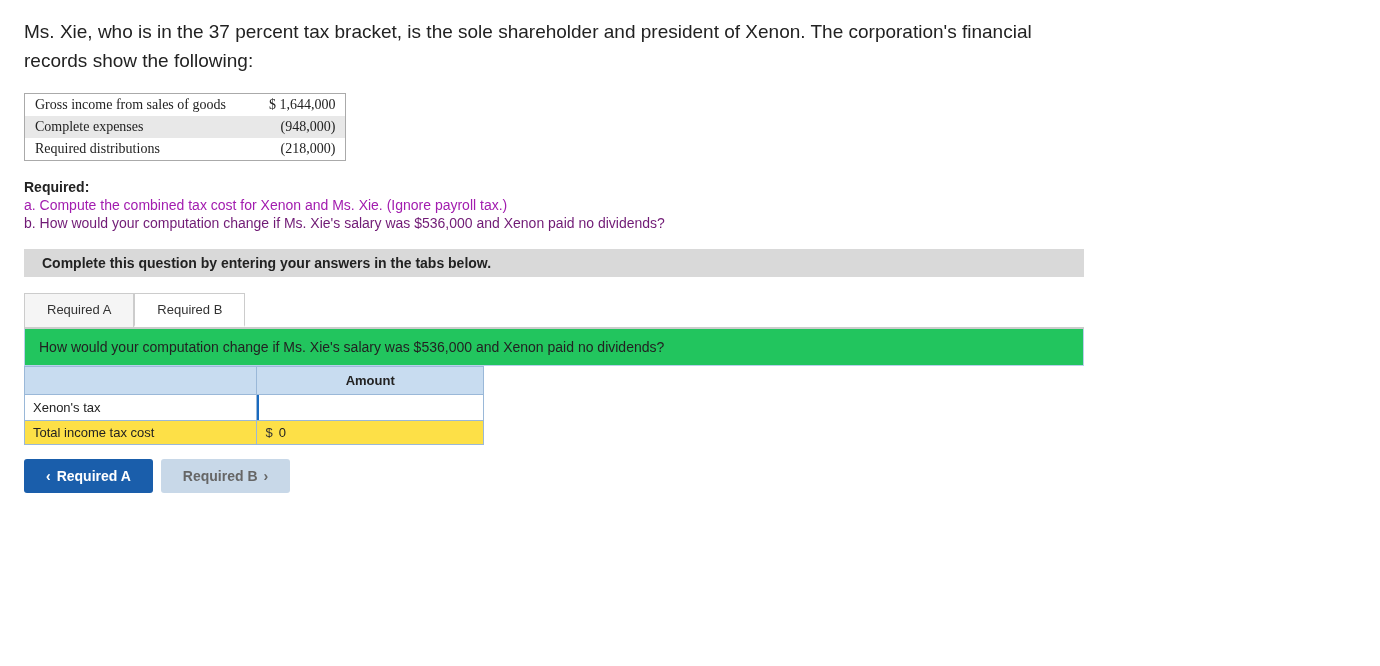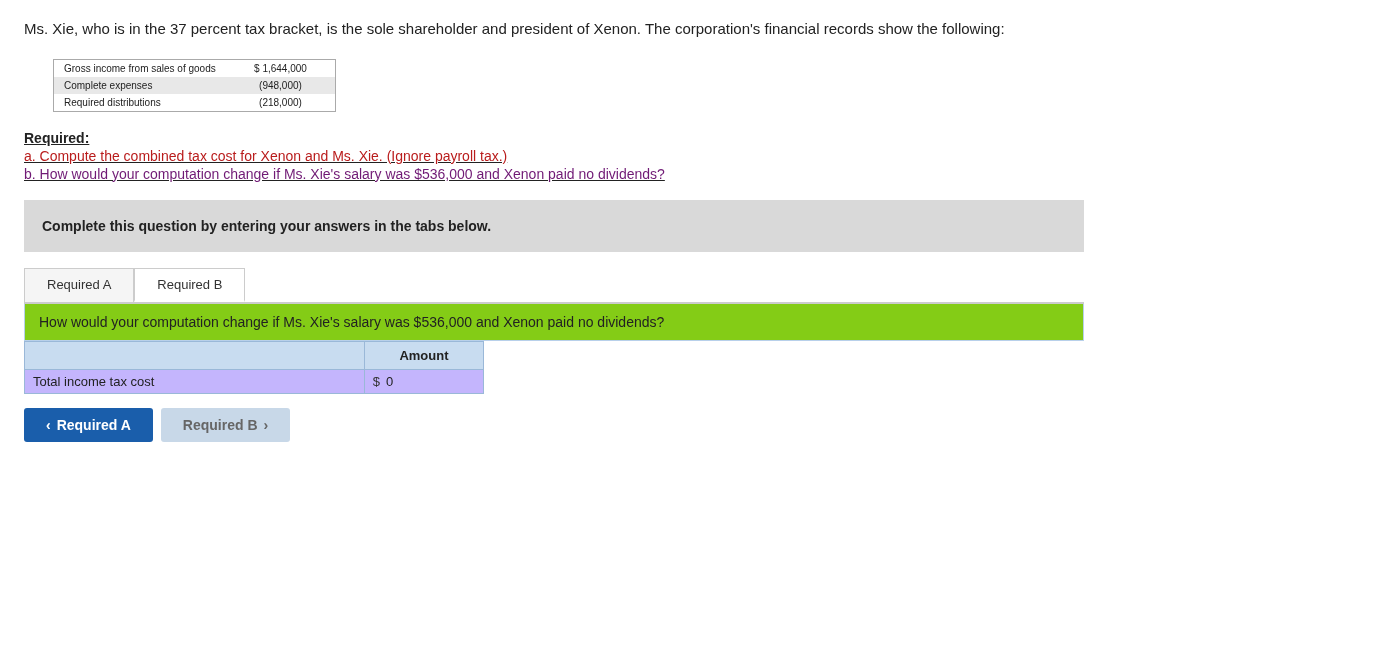--- a/index.html
+++ b/index.html
@@ -6,62 +6,60 @@
     body {
       font-family: Arial, sans-serif;
       font-size: 14px;
       color: #222;
       background: #fff;
       padding: 18px 24px;
       width: 1380px;
       min-height: 666px;
     }
     .intro-text {
-      font-size: 15px;
+      font-size: 19px;
       line-height: 1.5;
       margin-bottom: 18px;
       max-width: 1050px;
     }
     .financial-table {
       border-collapse: collapse;
-      font-family: Liberation Sans, sans-serif;
-      font-size: 10px;
+      font-family: Liberation Serif, serif;
+      font-size: 14px;
       margin-bottom: 18px;
       border: 1px solid #aaa;
-      margin-left: 29px;
     }
     .financial-table tr:nth-child(odd) {
       background: #fff;
     }
     .financial-table tr:nth-child(even) {
       background: #e8e8e8;
     }
     .financial-table td {
       padding: 3px 10px;
     }
     .financial-table td:last-child {
-      text-align: center;
+      text-align: right;
       min-width: 110px;
     }
     .required-section {
       margin-bottom: 18px;
-      text-decoration: underline;
     }
     .required-section .required-label {
       font-weight: bold;
       font-size: 14px;
     }
     .required-section .req-item {
       font-size: 14px;
       margin-top: 2px;
-      color: #b91c1c;
+      color: #a21caf;
     }
     .complete-box {
       background: #d9d9d9;
-      padding: 18px 18px;
+      padding: 6px 18px;
       font-weight: bold;
       font-size: 14px;
       margin-bottom: 16px;
       max-width: 1060px;
     }
     .tabs-container {
       border-bottom: 2px solid #ccc;
       display: flex;
       gap: 0;
       margin-bottom: 0;
@@ -77,21 +75,21 @@
       border-bottom: none;
       position: relative;
     }
     .tab.active {
       background: #fff;
       font-weight: normal;
       border-bottom: 2px solid #fff;
       z-index: 1;
     }
     .question-bar {
-      background: #84cc16;
+      background: #22c55e;
       padding: 10px 14px;
       font-size: 14px;
       max-width: 1060px;
       border: 1px solid #b8d0ea;
       border-top: none;
       margin-bottom: 0;
     }
     .answer-table-wrapper {
       margin-top: 0;
       max-width: 460px;
@@ -125,21 +123,21 @@
     .answer-table tbody tr td.input-cell input {
       width: 100%;
       border: none;
       outline: none;
       padding: 5px 8px;
       font-size: 13px;
       background: #fff;
       border-left: 2px solid #1a6abf;
     }
     .answer-table tbody tr.total-row td {
-      background: #c4b5fd;
+      background: #fde047;
     }
     .total-amount-cell {
       display: flex;
       align-items: center;
       gap: 6px;
     }
     .nav-buttons {
       display: flex;
       gap: 8px;
       margin-top: 14px;
@@ -208,20 +206,26 @@
 
 <div class="answer-table-wrapper">
   <table class="answer-table">
     <thead>
       <tr>
         <td></td>
         <td>Amount</td>
       </tr>
     </thead>
     <tbody id="answer-tbody">
+        <tr>
+          <td>Xenon's tax</td>
+      <td class="input-cell">
+        <input type="text" value="" style="">
+      </td>
+        </tr>
         <tr class="total-row">
           <td>Total income tax cost</td>
       <td>
         <div class="total-amount-cell">
           <span class="dollar-sign">$</span>
           <span>0</span>
         </div>
       </td>
         </tr>
       </tbody>

